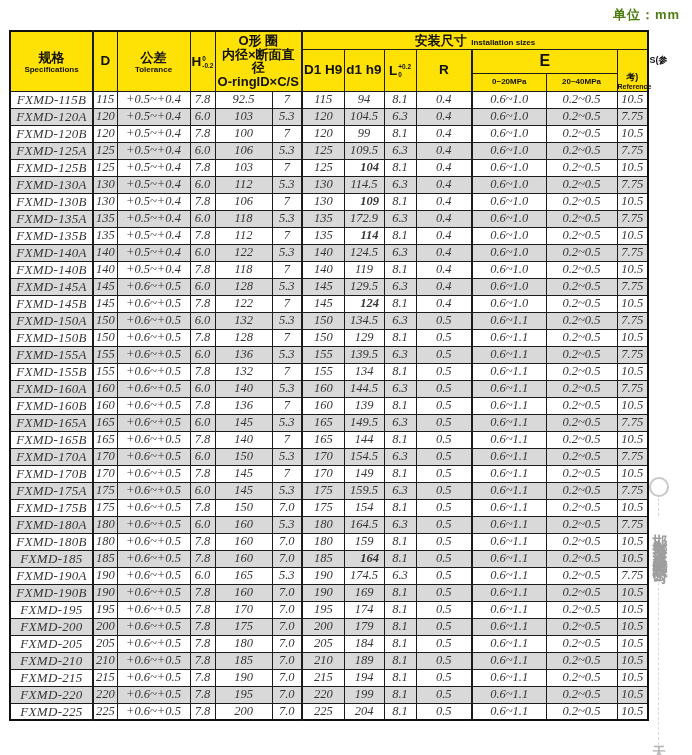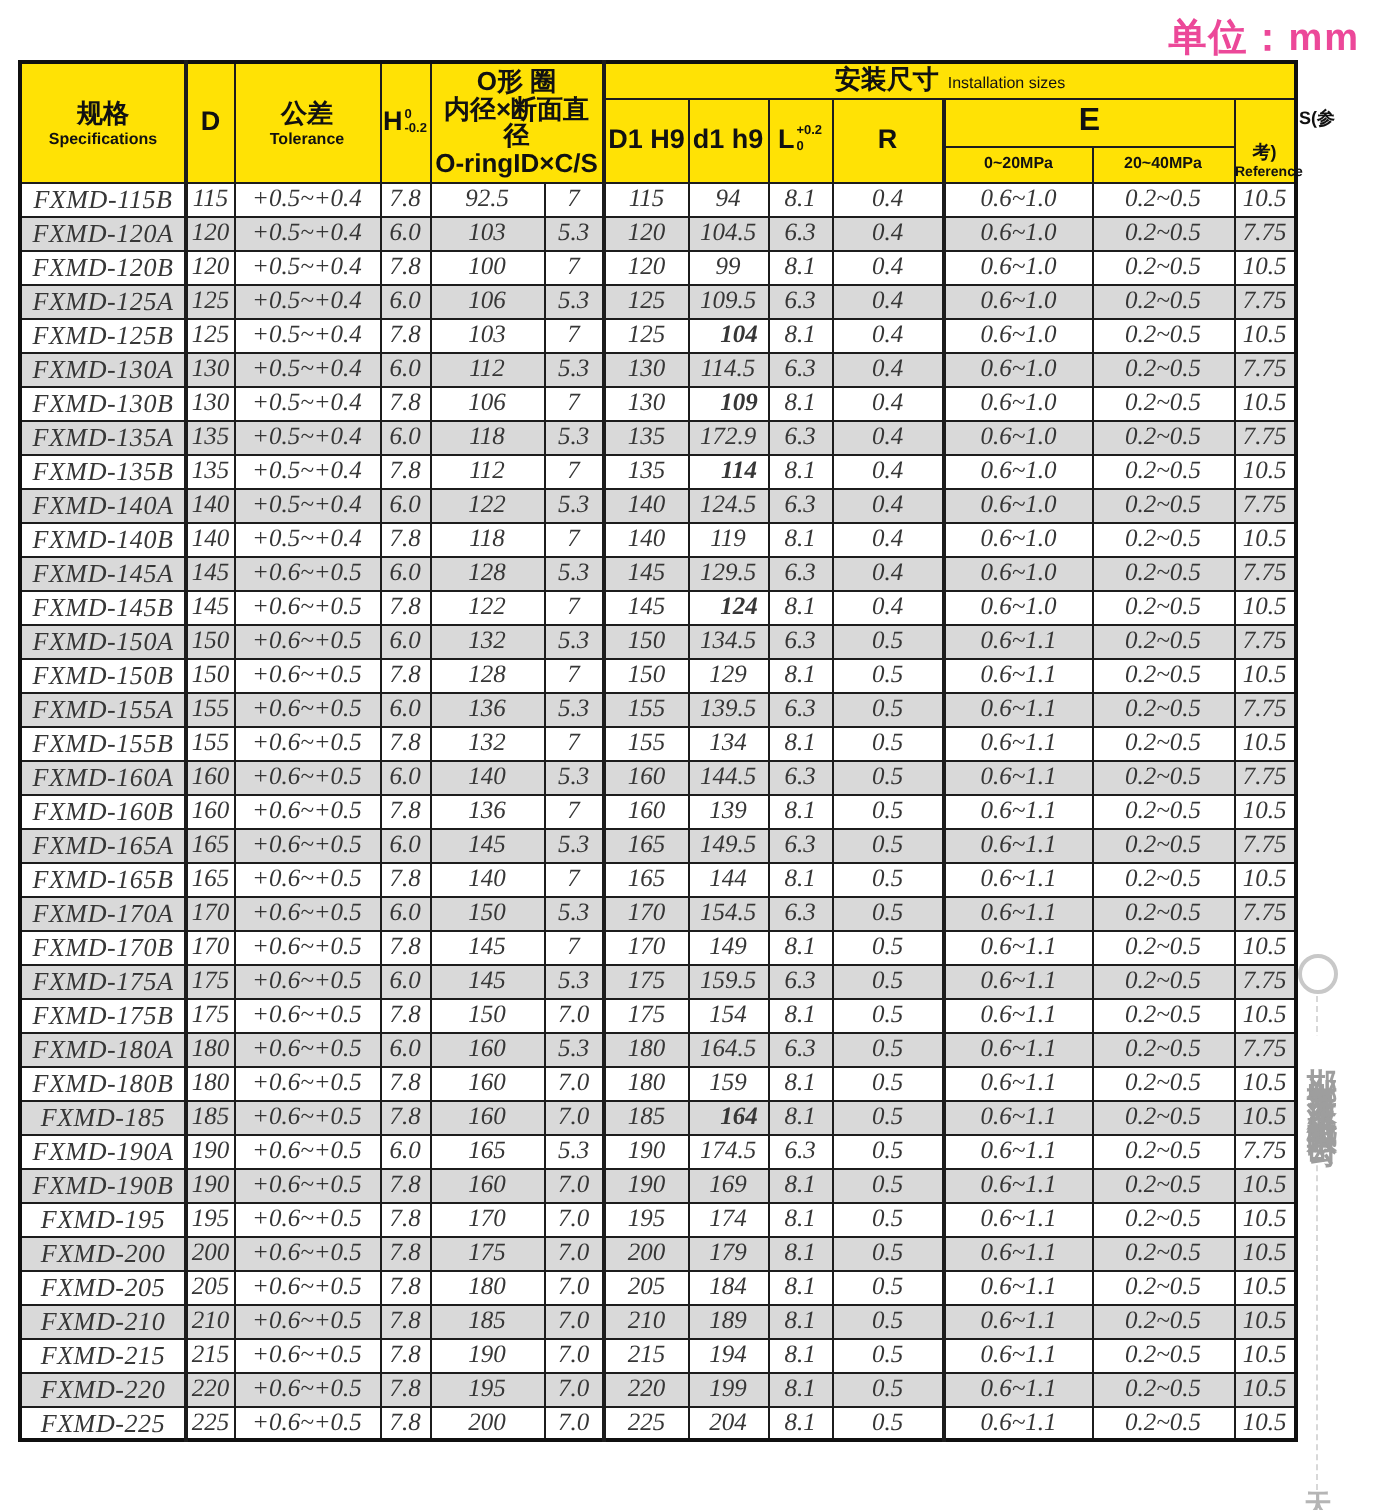--- a/index.html
+++ b/index.html
@@ -1,35 +1,35 @@
 <!DOCTYPE html>
 <html><head>
 <meta charset="utf-8">
 <style>
   * { margin:0; padding:0; box-sizing:border-box; }
   html,body { width:692px; height:755px; background:#ffffff; overflow:hidden; position:relative;
     font-family:"Liberation Sans", sans-serif; }
-  .unit-label { position:absolute; top:6px; right:12px; font-size:19px; font-weight:600; color:#ec4899;
+  .unit-label { position:absolute; top:6px; right:12px; font-size:13px; font-weight:600; color:#4d7c0f;
     letter-spacing:1px; }
   table.spec { position:absolute; left:9px; top:30px; width:639px; border-collapse:collapse;
     table-layout:fixed; }
   table.spec, table.spec th, table.spec td { border:1px solid #1c1c1c; }
   table.spec { border:2px solid #101010; }
   th { background:#ffe205; color:#111; text-align:center; vertical-align:middle; padding:0;
     font-weight:bold; line-height:1.05; }
   td { text-align:center; vertical-align:middle; color:#363636;
     font-family:"Liberation Serif", serif; font-size:12.5px; padding:0; line-height:1; }
   tbody tr { height:17px;font-style:italic; }
   tbody tr:nth-child(even) td { background:#d9d9d9; }
   tbody td.col-spec { font-size:13px; letter-spacing:0.3px; }
   tbody td.bold { font-weight:bold;padding-left:11px; }
   .col-d, .col-d1, .col-e1, .thick-l { border-left-width:2px !important; }
   tr.hrow-a { height:15px; } tr.hrow-b { height:12px;padding-left:30px; } tr.hrow-c { height:13px; }
   .zh { font-size:13px;margin-top:48px; } .en { font-size:8px; font-weight:bold; display:block; }
-  .en-inline { font-size:8px; font-weight:normal; }
+  .en-inline { font-size:8px; font-weight:bold; }
   .big { font-size:13.5px; }
   .tiny { font-size:13px; display:block; }
   .stack { display:inline-flex; flex-direction:column; vertical-align:middle;
     font-size:6.5px; line-height:1.1; font-style:normal; text-align:left; margin-left:1px; }
   .stack i { font-style:normal; }
   .mpa { font-size:8px; }
   .sref { font-size:9px;margin-left:32px; } .sref-en { font-size:7px; display:block; }
   .side-circle { position:absolute; left:649px; top:477px; width:20px; height:20px;
     border:2px solid #c8c8c8; border-radius:50%; background:#fff; }
   .side-dash { position:absolute; left:658px; top:498px; height:257px;

